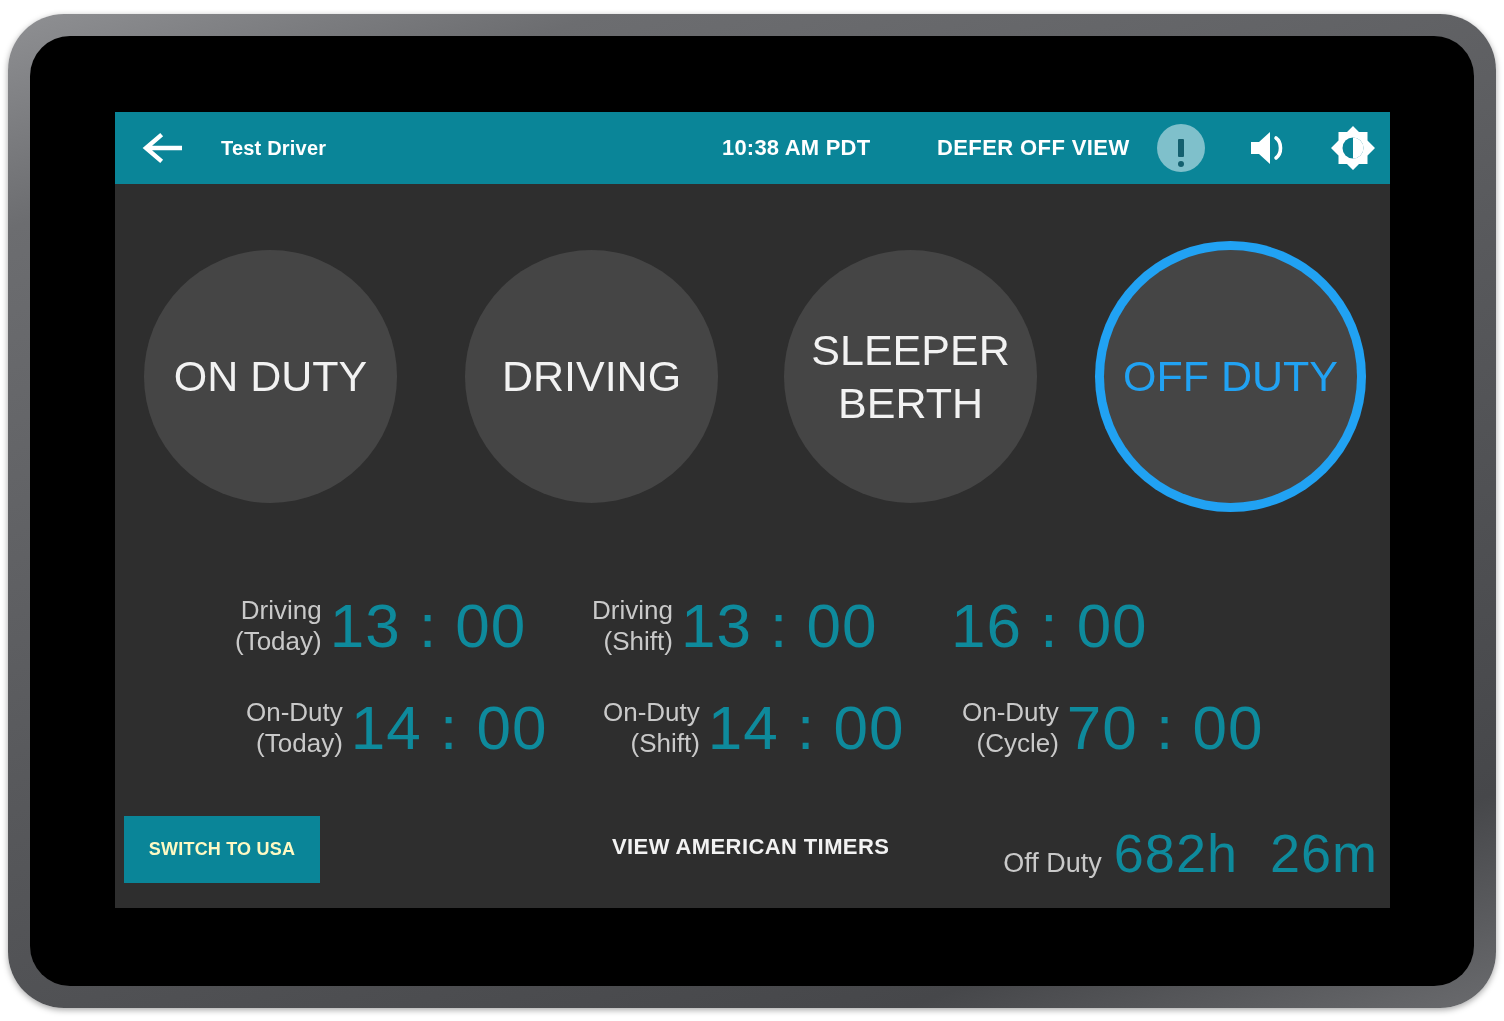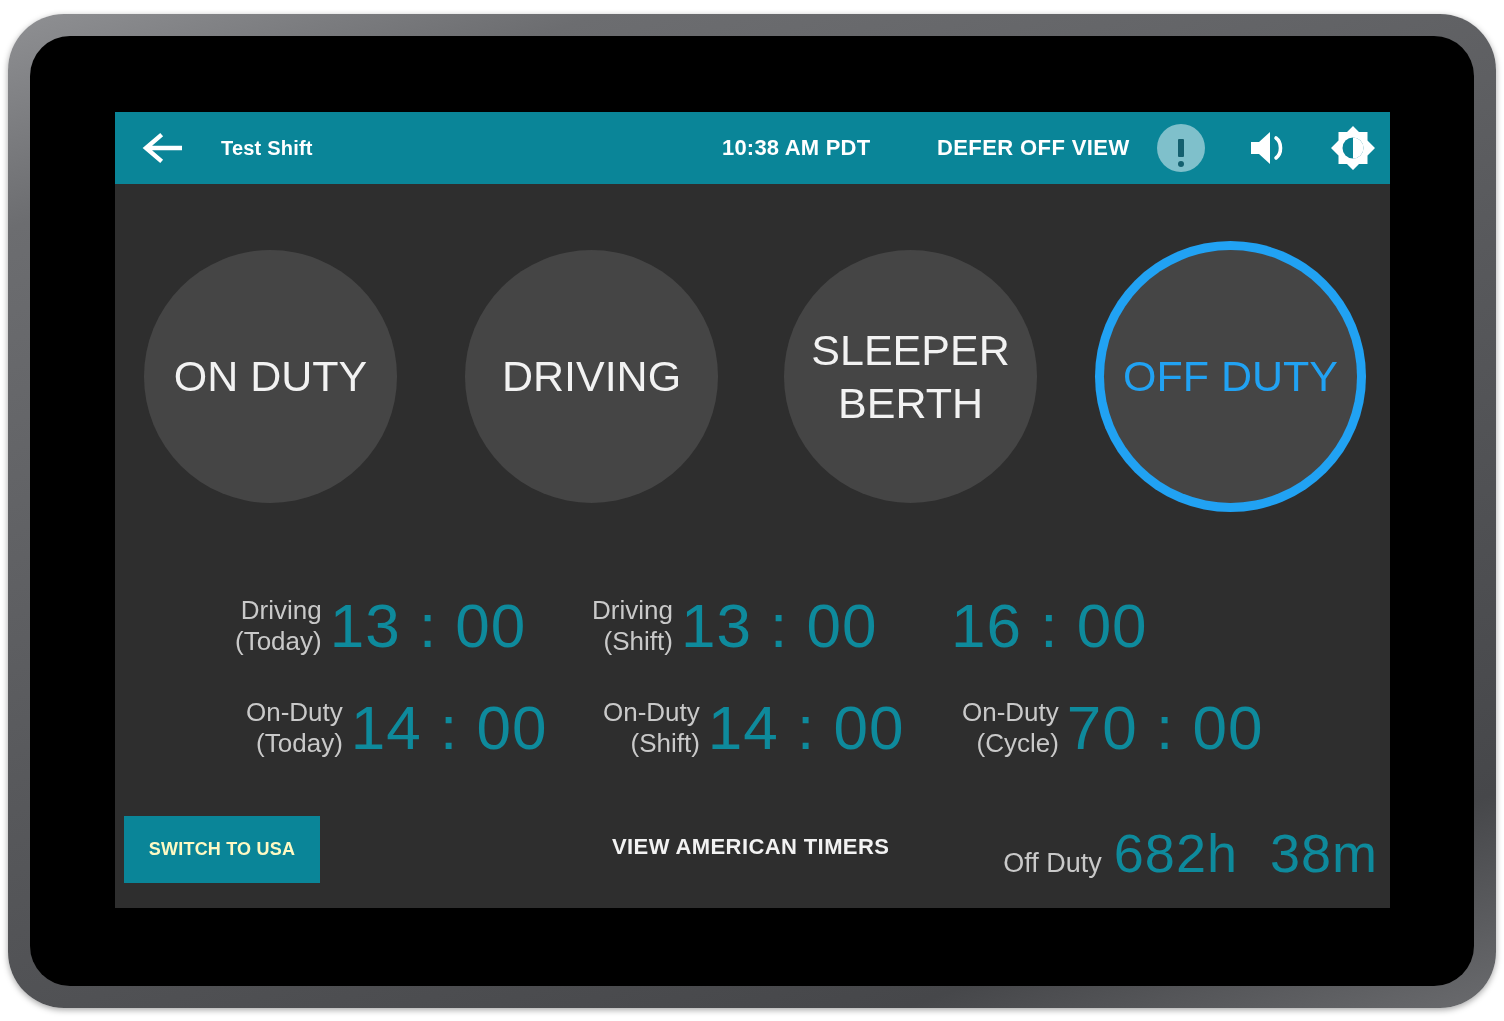--- a/index.html
+++ b/index.html
@@ -292,21 +292,21 @@
     <div class="app-screen">
 
       <div class="topbar">
 
         <div class="back-arrow">
           <svg width="40" height="32" viewBox="0 0 40 32" aria-hidden="true">
             <path d="M38 16 H6 M18 4 L4 16 L18 28" stroke="#ffffff" stroke-width="4.4" fill="none" stroke-linecap="square" stroke-linejoin="miter"></path>
           </svg>
         </div>
 
-        <div class="driver-name">Test Shift</div>
+        <div class="driver-name">Test Driver</div>
 
         <div class="clock">10:38 AM PDT</div>
 
         <div class="defer-btn">DEFER OFF VIEW</div>
 
         <div class="alert-icon">
           <span class="bang"></span>
         </div>
 
         <div class="vol-icon">
@@ -376,19 +376,19 @@
         </div>
       </div>
 
       <div class="bottombar">
         <button class="switch-usa">SWITCH TO USA</button>
 
         <div class="view-timers">VIEW AMERICAN TIMERS</div>
 
         <div class="offduty-total">
           <span class="lbl">Off Duty</span>
-          <span class="val">682h  38m</span>
+          <span class="val">682h  26m</span>
         </div>
       </div>
 
     </div>
   </div>
 </div>
 
 </body></html>

